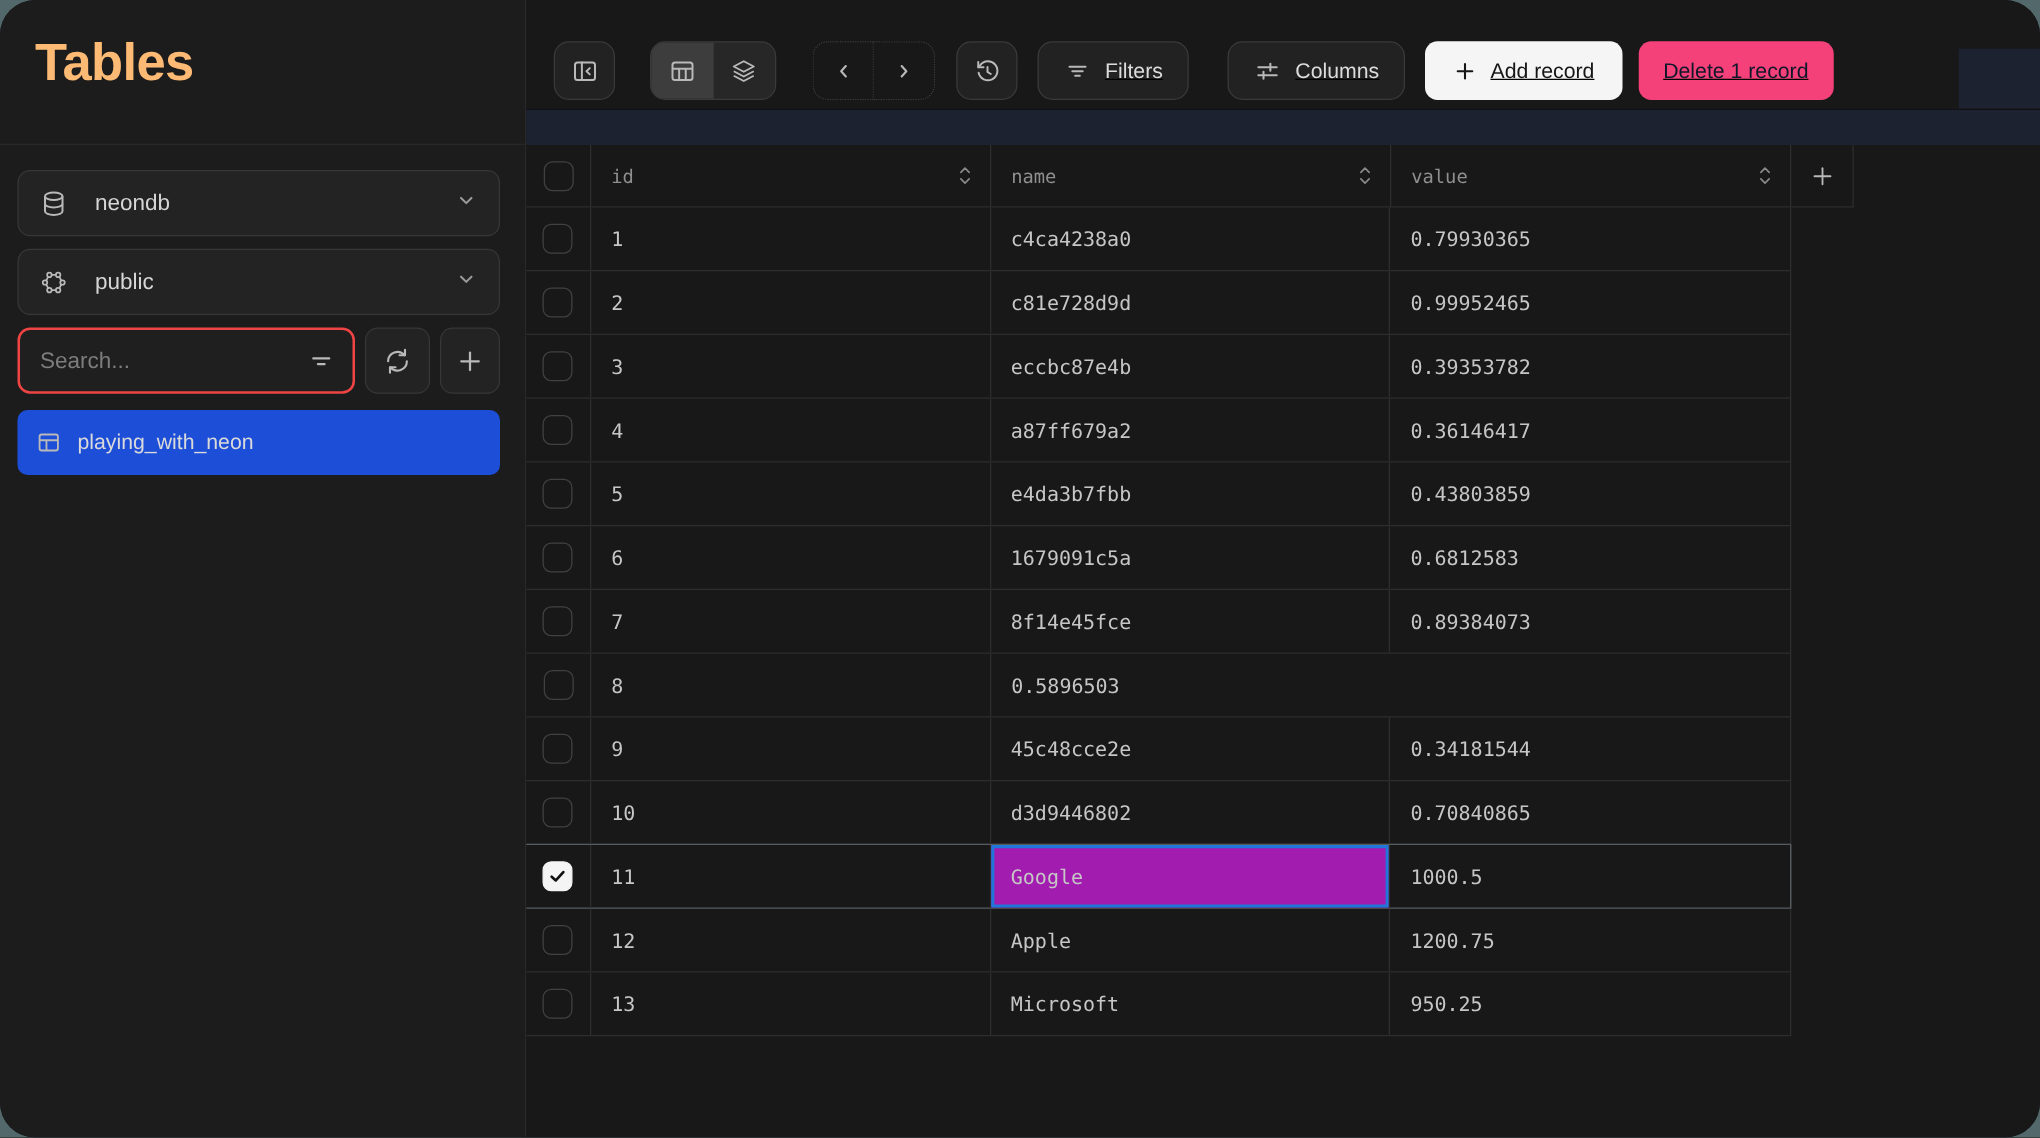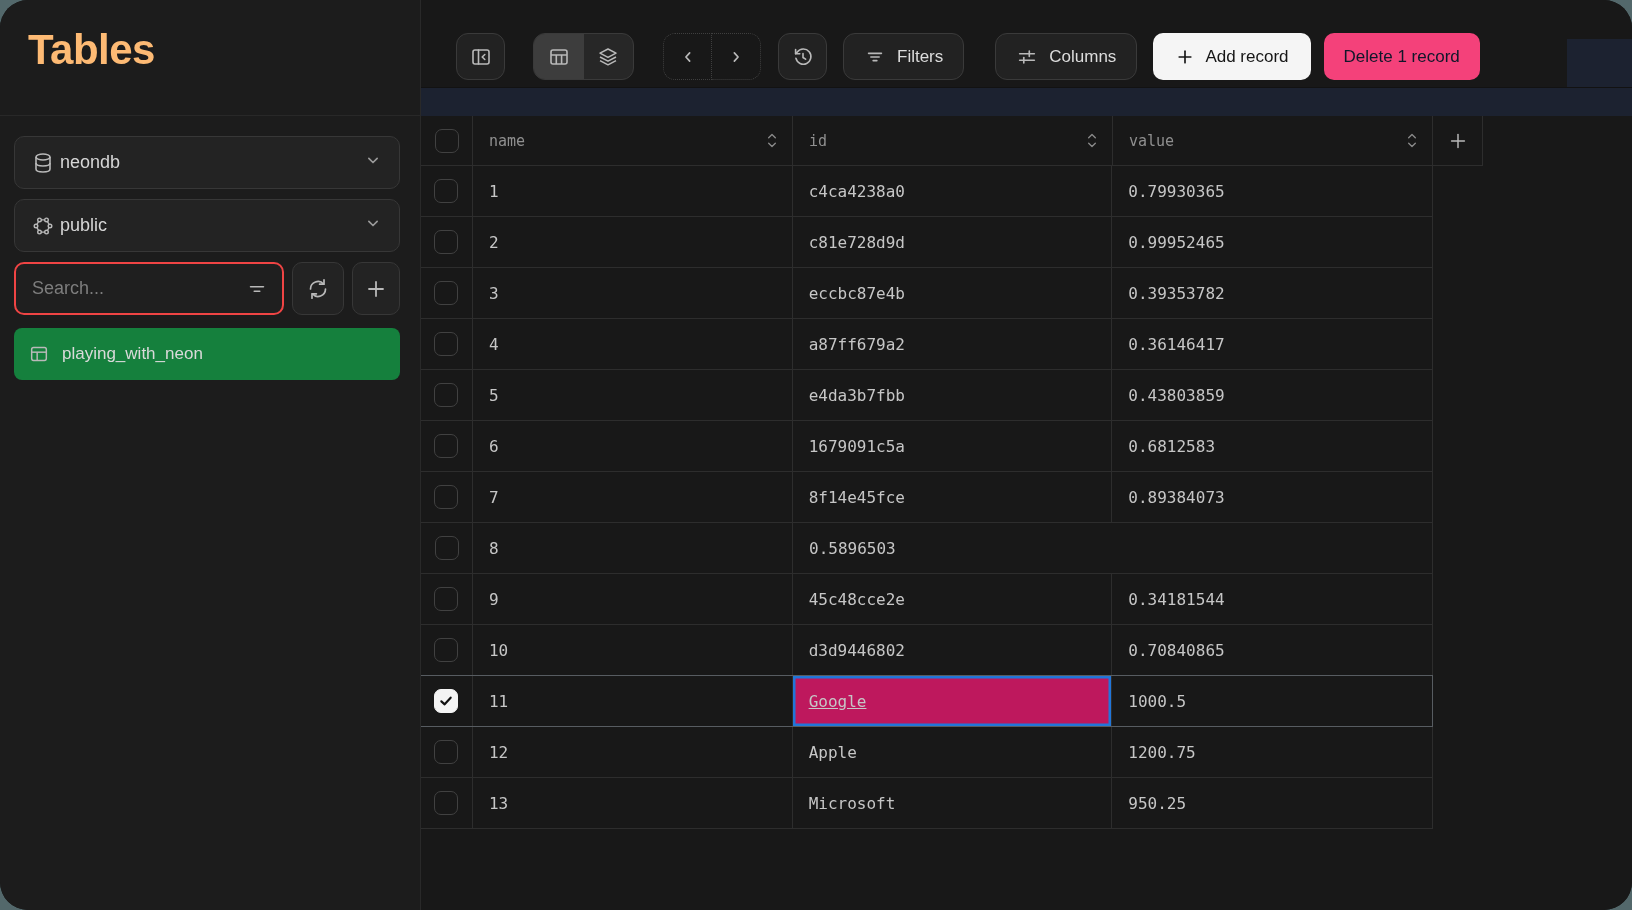--- a/index.html
+++ b/index.html
@@ -10,42 +10,42 @@
 
   
   .sidebar { position:absolute; left:0; top:0; width:421px; height:100%;
              background:#1c1c1c; border-right:1px solid #292929; }
   .sidebar-header { height:116px; border-bottom:1px solid #282828; padding:26px 0 0 28px; }
   .sidebar-title { font-size:42px; font-weight:700; color:#fdba74; letter-spacing:-0.5px; }
   .sidebar-body { padding:20px 20px 0 14px; }
   .select-row { display:flex; align-items:center; height:53px; background:#232323;
                 border:1px solid #373737; border-radius:10px; padding:0 16px; margin-bottom:10px;
                 color:#d6d6d6; font-size:18px; cursor:pointer; }
-  .select-row .lbl { flex:1; margin-left:5px; }
+  .select-row .lbl { flex:1; margin-left:21px; }
   .icon { display:inline-flex; align-items:center; justify-content:center; color:#b9b9b9; }
   .chev { color:#9a9a9a; }
   .search-row { display:flex; gap:8px; margin-bottom:13px; }
   .search-box { flex:1; display:flex; align-items:center; height:53px; border:2px solid #ef4444;
                 background:#1f1f1f; border-radius:10px; padding:0 14px 0 16px; }
   .search-box .ph { flex:1; color:#7d7d7d; font-size:18px; }
   .sq-btn { width:52px; height:53px; background:#232323; border:1px solid #373737;
             border-radius:10px; display:flex; align-items:center; justify-content:center;
             color:#d0d0d0; cursor:pointer; }
   .sq-btn.plus { width:48px; }
-  .table-item { display:flex; align-items:center; gap:12px; height:52px; background:#15803d;
+  .table-item { display:flex; align-items:center; gap:12px; height:52px; background:#1d4ed8;
                 border-radius:8px; padding:0 14px; color:#dadada; font-size:17px; font-weight:500;
                 cursor:pointer; }
 
   
   .main { position:absolute; left:421px; top:0; right:0; bottom:0; background:#181818; }
   .navy-corner { position:absolute; top:39px; right:0; width:65px; height:48px; background:#1c2230; }
   .navy-strip  { position:absolute; top:87px; left:0; right:0; height:29px; background:#1c2230;
                  border-top:1px solid #121212; }
 
-  .toolbar { position:absolute; top:33px; left:13px; height:47px; display:flex; align-items:stretch; }
+  .toolbar { position:absolute; top:33px; left:0; height:47px; display:flex; align-items:stretch;text-decoration:underline; }
   .tb { display:flex; align-items:center; justify-content:center; background:#222222;
         border:1px solid #3a3a3a; border-radius:12px; color:#dcdcdc; cursor:pointer; }
   .tb.icon-btn { width:49px; }
   .tb-toggle { margin-left:22px; }
   .segmented { margin-left:28px; display:flex; width:101px; background:#272727;
                border:1px solid #3a3a3a; border-radius:12px; overflow:hidden; }
   .seg { flex:1; display:flex; align-items:center; justify-content:center; color:#e0e0e0; cursor:pointer; }
   .seg.active { background:#3d3d3d; }
   .nav-group { margin-left:29px; display:flex; }
   .tb.ghost { background:transparent; border:1px dotted #3f3f3f; color:#6d6d6d; }
@@ -80,21 +80,21 @@
 
   .row { display:flex; height:51px; border-bottom:1px solid #2d2d2d; border-right:1px solid #2d2d2d;
          width:1012px; }
   .cell { border-right:1px solid #2d2d2d; display:flex; align-items:center; color:#c6c6c6;
           font-size:16px; cursor:pointer; }
   .cell:last-child { border-right:none; }
   .cell-cb { width:52px; justify-content:center; }
   .cell-id, .cell-name, .cell-value { width:320px; padding:0 16px; }
   .row.checked { border-bottom-color:#575c61; border-right-color:#575c61;
                  box-shadow:0 -1px 0 0 #575c61; }
-  .cell-selected { background:#be185d; box-shadow:inset 0 0 0 2.5px #2176d9;text-decoration:underline; }
+  .cell-selected { background:#a21caf; box-shadow:inset 0 0 0 2.5px #2176d9; }
 
   svg { flex:none; }
 </style>
 </head>
 <body>
 
 <div class="window">
 
   <aside class="sidebar">
     <div class="sidebar-header">
@@ -283,30 +283,30 @@
         <span>Delete 1 record</span>
       </button>
     </div>
 
     <div class="grid">
       <div class="grid-header">
         <div class="h-cell h-cb">
           <span class="checkbox"></span>
         </div>
         <div class="h-cell h-col">
-          <span class="h-lbl">name</span>
+          <span class="h-lbl">id</span>
           <span class="icon" style="color:#8a8a8a">
             <svg width="16" height="19" viewBox="0 0 24 28" fill="none" stroke="currentColor" stroke-width="2" stroke-linecap="round" stroke-linejoin="round">
               <polyline points="7 10 12 5 17 10"></polyline>
                 <polyline points="7 18 12 23 17 18"></polyline>
             </svg>
           </span>
         </div>
         <div class="h-cell h-col">
-          <span class="h-lbl">id</span>
+          <span class="h-lbl">name</span>
           <span class="icon" style="color:#8a8a8a">
             <svg width="16" height="19" viewBox="0 0 24 28" fill="none" stroke="currentColor" stroke-width="2" stroke-linecap="round" stroke-linejoin="round">
               <polyline points="7 10 12 5 17 10"></polyline>
                 <polyline points="7 18 12 23 17 18"></polyline>
             </svg>
           </span>
         </div>
         <div class="h-cell h-col">
           <span class="h-lbl">value</span>
           <span class="icon" style="color:#8a8a8a">

